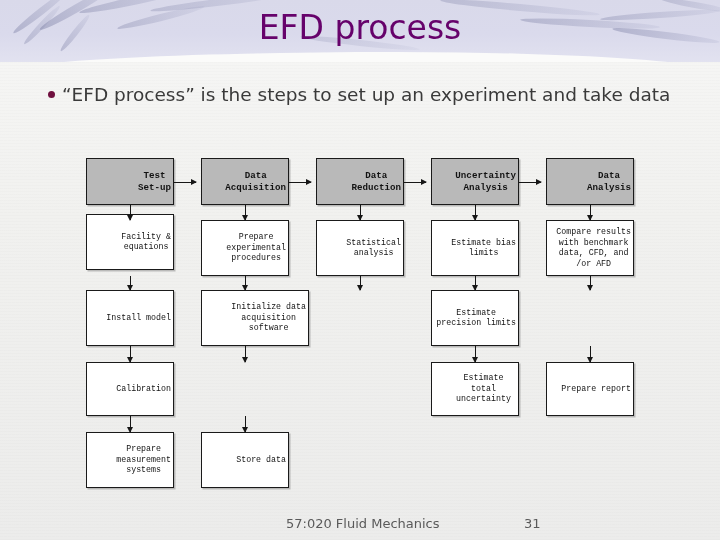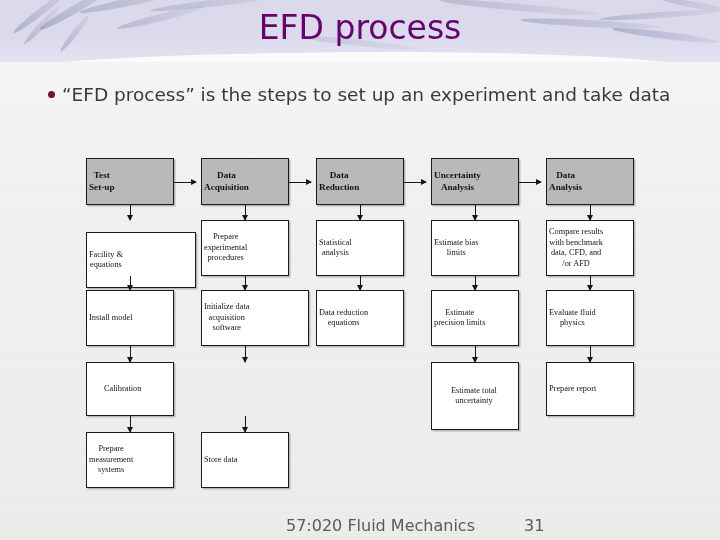--- a/index.html
+++ b/index.html
@@ -61,23 +61,23 @@
 
   
   #chart {
     position:absolute; left:86px; top:155px; width:548px; height:338px;
   }
   .node {
     position:absolute;
     box-sizing:border-box;
     border:1px solid #1a1a1a;
     background:#ffffff;
-    display:flex; align-items:center; justify-content:flex-start;
+    display:flex; align-items:center; justify-content:flex-end;
     text-align:center;
-    font-family:Liberation Serif, serif;
+    font-family:Liberation Mono, monospace;
     font-size:8.3px;
     line-height:10.5px;
     color:#131313;
     box-shadow:1.5px 1.5px 0 rgba(120,120,120,0.45);
     padding:1px 2px;
   }
   .node.head {
     background:#b9b9b9;
     font-weight:bold;
     font-size:9.2px;
@@ -98,21 +98,21 @@
     content:"";
     position:absolute; right:-1px; top:-3px;
     border-top:3.5px solid transparent;
     border-bottom:3.5px solid transparent;
     border-left:6px solid #161616;
   }
   
   #footer {
     position:absolute; left:0; top:516px; width:720px; height:20px;
     font-family:"DejaVu Sans", sans-serif;
-    font-size:16px;
+    font-size:13px;
     color:#5a5a5a;
   }
   #footer .course { position:absolute; left:286px; top:0; }
   #footer .pageno { position:absolute; left:524px; top:0; }
 </style>
 </head>
 <body>
 
 <div id="slide">
 
@@ -144,21 +144,21 @@
   </div>
 
   <div id="chart">
       <div class="node head" style="left: 0px; top: 3px; width: 88px; height: 47px;">
         <div>
           <span>Test</span>
           <span>Set-up</span>
         </div>
       </div>
       <div class="harrow" style="left: 88px; top: 26.5px; width: 22px;"></div>
-      <div class="node" style="left: 0px; top: 77px; width: 110px; height: 56px;">
+      <div class="node" style="left: 0px; top: 59px; width: 88px; height: 56px;">
         <div>
           <span>Facility &amp;</span>
           <span>equations</span>
         </div>
       </div>
       <div class="varrow" style="left: 44px; top: 50px; height: 15px;"></div>
       <div class="node" style="left: 0px; top: 135px; width: 88px; height: 56px;">
         <div>
           <span>Install model</span>
         </div>
@@ -215,26 +215,20 @@
         </div>
       </div>
       <div class="harrow" style="left: 318px; top: 26.5px; width: 22px;"></div>
       <div class="node" style="left: 230px; top: 65px; width: 88px; height: 56px;">
         <div>
           <span>Statistical</span>
           <span>analysis</span>
         </div>
       </div>
       <div class="varrow" style="left: 274px; top: 50px; height: 15px;"></div>
-      <div class="node" style="left: 230px; top: 135px; width: 88px; height: 56px;">
-        <div>
-          <span>Data reduction</span>
-          <span>equations</span>
-        </div>
-      </div>
       <div class="varrow" style="left: 274px; top: 121px; height: 14px;"></div>
       <div class="node head" style="left: 345px; top: 3px; width: 88px; height: 47px;">
         <div>
           <span>Uncertainty</span>
           <span>Analysis</span>
         </div>
       </div>
       <div class="harrow" style="left: 433px; top: 26.5px; width: 22px;"></div>
       <div class="node" style="left: 345px; top: 65px; width: 88px; height: 56px;">
         <div>
@@ -243,21 +237,21 @@
         </div>
       </div>
       <div class="varrow" style="left: 389px; top: 50px; height: 15px;"></div>
       <div class="node" style="left: 345px; top: 135px; width: 88px; height: 56px;">
         <div>
           <span>Estimate</span>
           <span>precision limits</span>
         </div>
       </div>
       <div class="varrow" style="left: 389px; top: 121px; height: 14px;"></div>
-      <div class="node" style="left: 345px; top: 207px; width: 88px; height: 68px; padding-left: 19px;">
+      <div class="node" style="left: 345px; top: 207px; width: 88px; height: 54px; padding-left: 19px;">
         <div>
           <span>Estimate total</span>
           <span>uncertainty</span>
         </div>
       </div>
       <div class="varrow" style="left: 389px; top: 191px; height: 16px;"></div>
       <div class="node head" style="left: 460px; top: 3px; width: 88px; height: 47px;">
         <div>
           <span>Data</span>
           <span>Analysis</span>
@@ -265,26 +259,20 @@
       </div>
       <div class="node" style="left: 460px; top: 65px; width: 88px; height: 56px;">
         <div>
           <span>Compare results</span>
           <span>with benchmark</span>
           <span>data, CFD, and</span>
           <span>/or AFD</span>
         </div>
       </div>
       <div class="varrow" style="left: 504px; top: 50px; height: 15px;"></div>
-      <div class="node" style="left: 460px; top: 135px; width: 88px; height: 56px;">
-        <div>
-          <span>Evaluate fluid</span>
-          <span>physics</span>
-        </div>
-      </div>
       <div class="varrow" style="left: 504px; top: 121px; height: 14px;"></div>
       <div class="node" style="left: 460px; top: 207px; width: 88px; height: 54px;">
         <div>
           <span>Prepare report</span>
         </div>
       </div>
       <div class="varrow" style="left: 504px; top: 191px; height: 16px;"></div>
     </div>
 
   <div id="footer">

